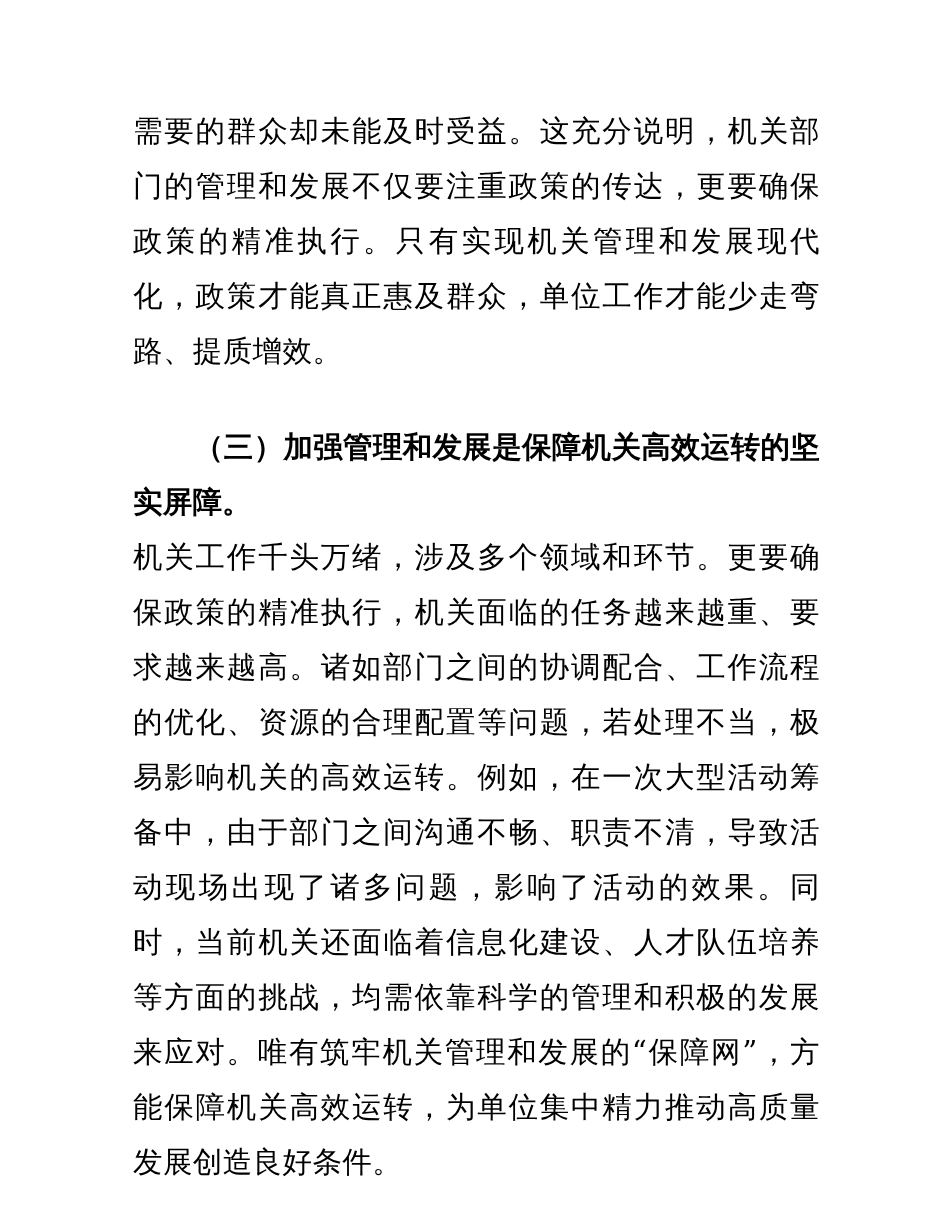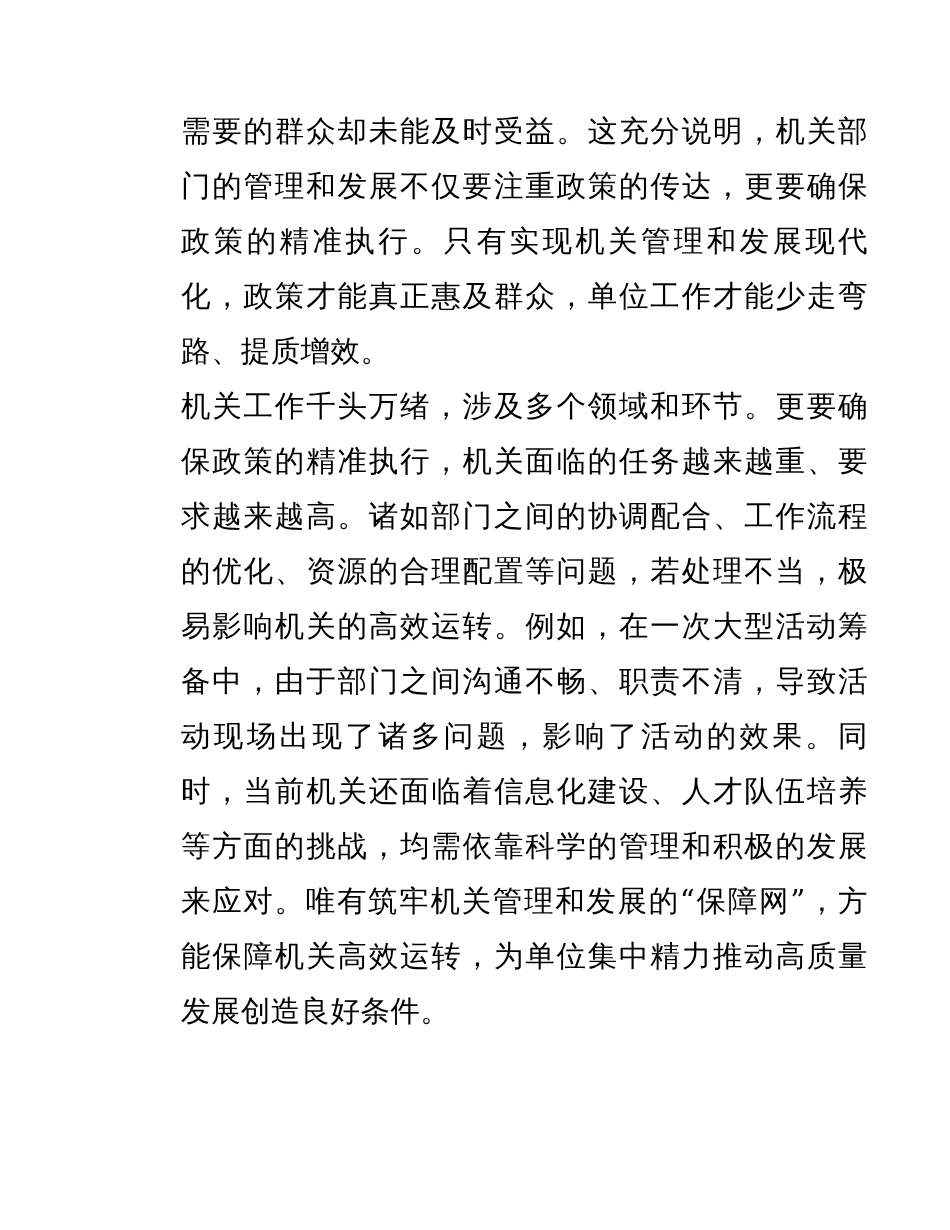--- a/index.html
+++ b/index.html
@@ -14,21 +14,20 @@
     background: #ffffff;
     margin: 0 auto;
     overflow: hidden;
     box-sizing: border-box;
   }
   .content {
     position: absolute;
     left: 133px;
     top: 104px;
     width: 687px;
-    margin-left: 48px;
   }
   
   .para {
     font-family: "DejaVu Serif", "Liberation Serif", serif;
     font-size: 29.5px;
     line-height: 55px;
     color: #000000;
     text-align: justify;
     text-justify: inter-character;
     text-align-last: left;
@@ -55,17 +54,18 @@
   .gap-after  { margin-top: 0px; }
 </style>
 </head>
 <body>
 
 <div class="page">
   <div class="content">
 
     <p class="para">需要的群众却未能及时受益。这充分说明，机关部门的管理和发展不仅要注重政策的传达，更要确保政策的精准执行。只有实现机关管理和发展现代化，政策才能真正惠及群众，单位工作才能少走弯路、提质增效。</p>
 
+    <p class="heading gap-before">（三）加强管理和发展是保障机关高效运转的坚实屏障。</p>
 
     <p class="para gap-after">机关工作千头万绪，涉及多个领域和环节。更要确保政策的精准执行，机关面临的任务越来越重、要求越来越高。诸如部门之间的协调配合、工作流程的优化、资源的合理配置等问题，若处理不当，极易影响机关的高效运转。例如，在一次大型活动筹备中，由于部门之间沟通不畅、职责不清，导致活动现场出现了诸多问题，影响了活动的效果。同时，当前机关还面临着信息化建设、人才队伍培养等方面的挑战，均需依靠科学的管理和积极的发展来应对。唯有筑牢机关管理和发展的“保障网”，方能保障机关高效运转，为单位集中精力推动高质量发展创造良好条件。</p>
 
   </div>
 </div>
 
 </body></html>

